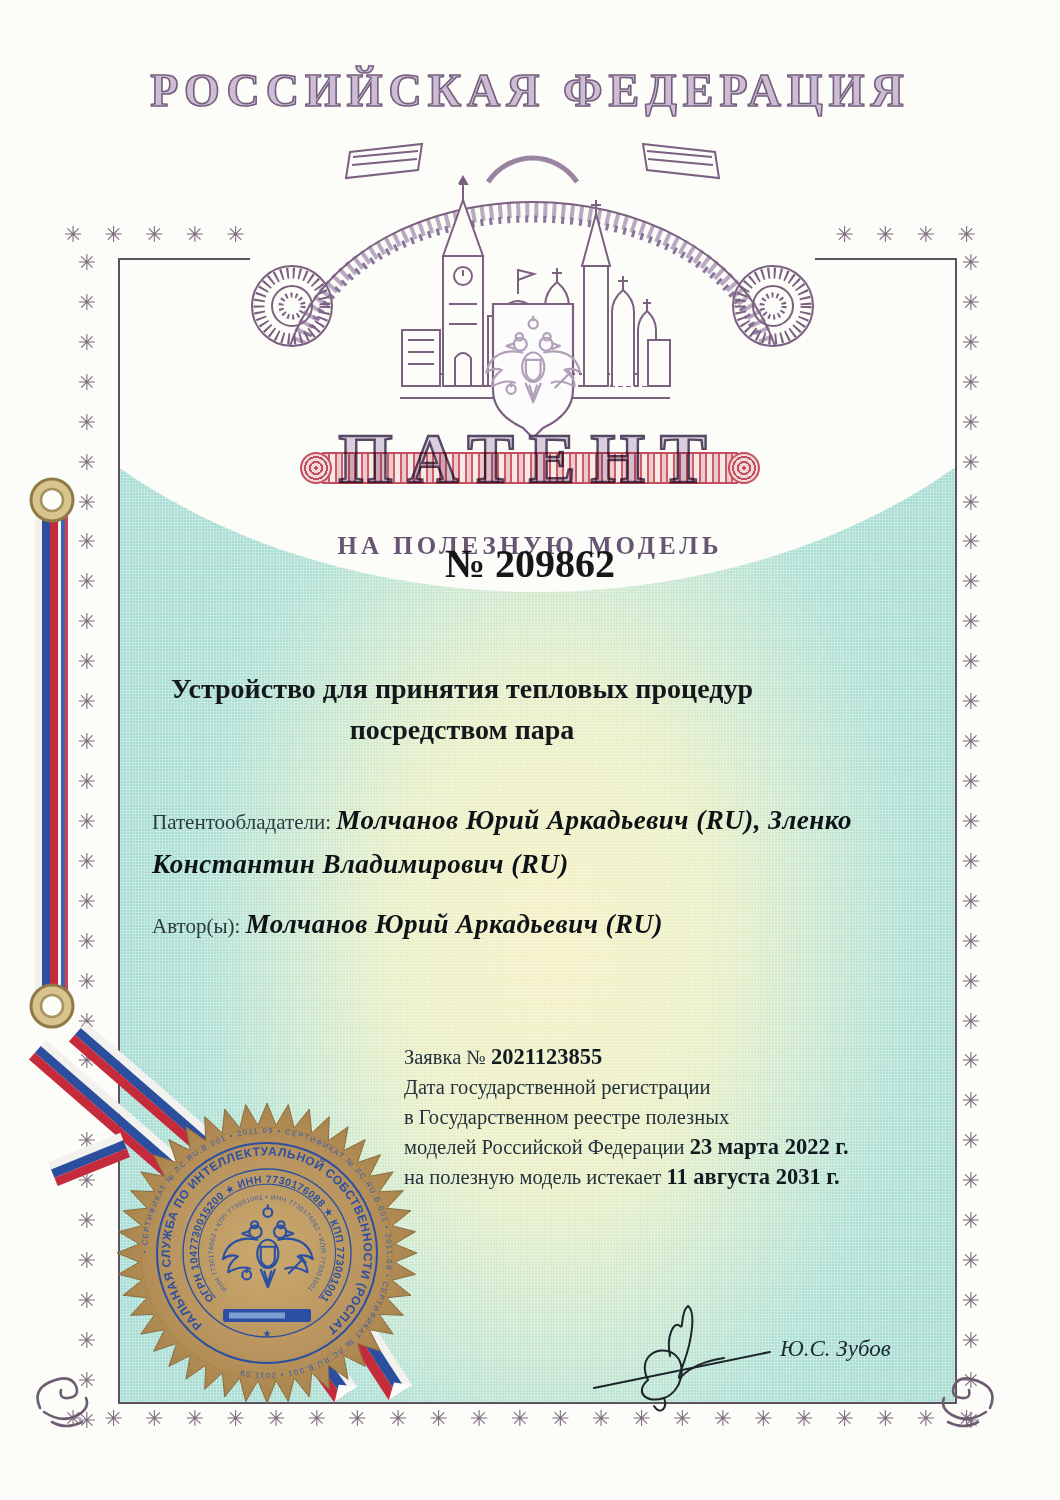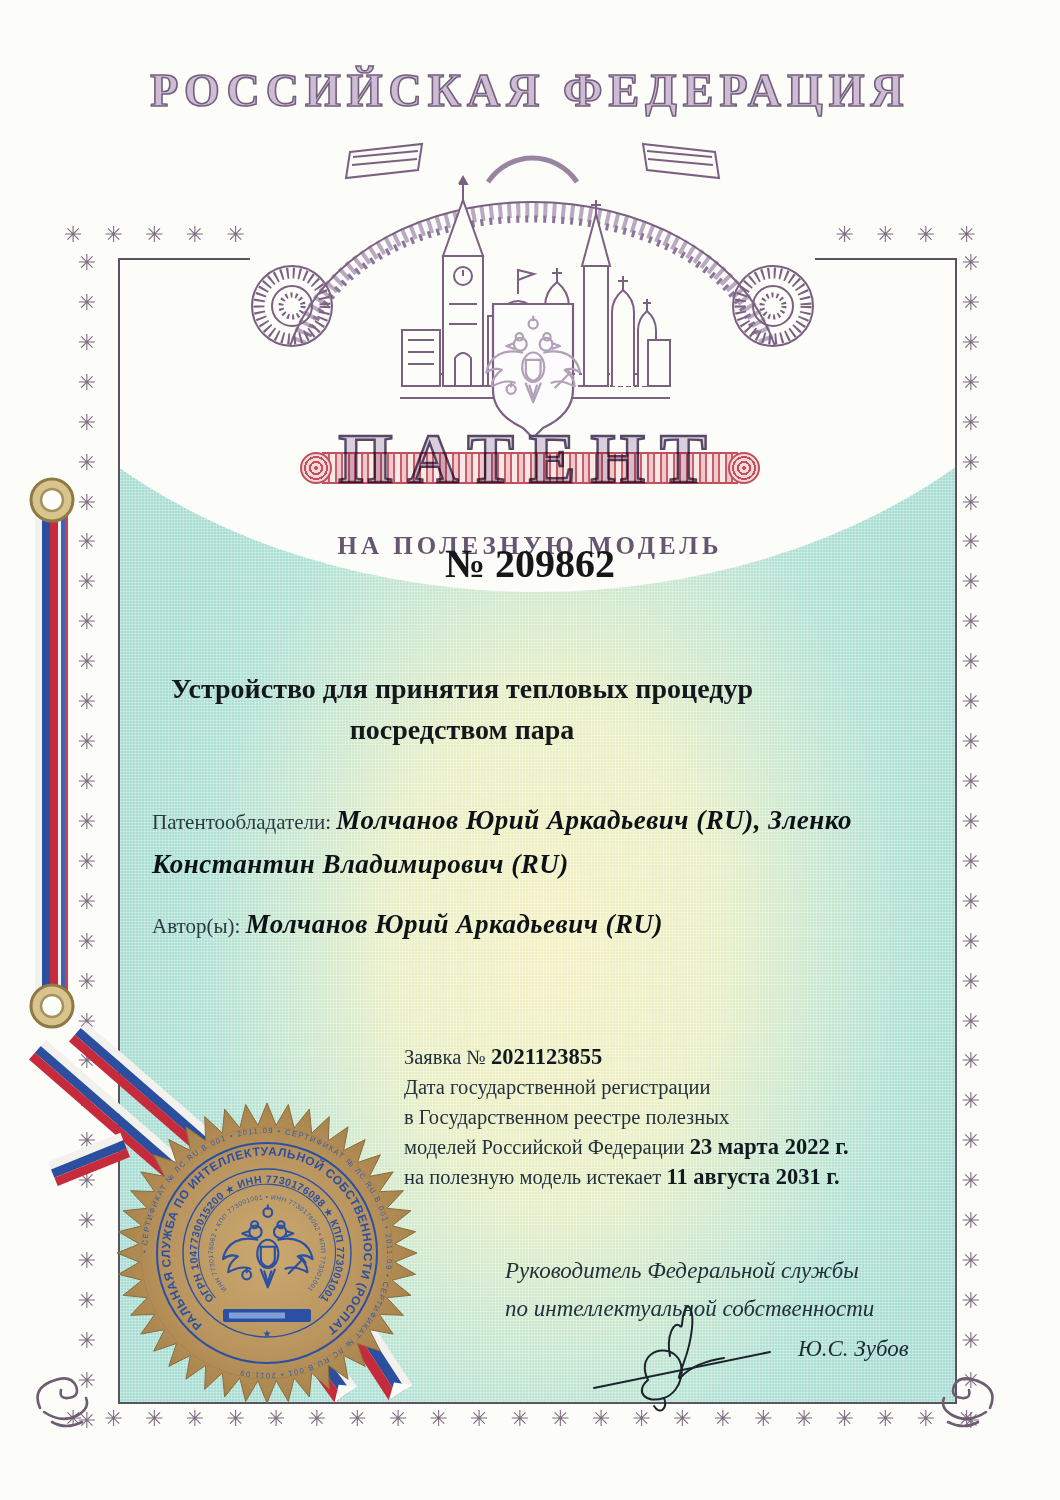--- a/index.html
+++ b/index.html
@@ -80,21 +80,21 @@
   .holders b,.authors b{font-size:27px;font-style:italic;color:#0d1217;letter-spacing:.5px;}
   .details{position:absolute;left:404px;top:1042px;width:480px;z-index:6;
     font-size:20.5px;color:#22313b;line-height:30px;}
   .details b{font-size:22.5px;color:#101a21;}
   .sig-role{
     position:absolute;left:505px;top:1252px;width:380px;z-index:6;
     font-style:italic;font-size:23px;color:#22313b;line-height:38px;
   }
   .sig-name{
     position:absolute;left:780px;top:1336px;z-index:6;
-    font-style:italic;font-size:23px;color:#1d2a33;margin-left:18px;
+    font-style:italic;font-size:23px;color:#1d2a33;
   }
   .sig-scribble{position:absolute;left:552px;top:1296px;z-index:6;}
   .overlay{position:absolute;left:0;top:0;z-index:7;pointer-events:none;}
   .seal-box{position:absolute;left:112px;top:1098px;z-index:8;}
   .flourish{position:absolute;z-index:4;}
   .fl-left{left:34px;top:1368px;}
   .fl-right{left:932px;top:1368px;transform:scaleX(-1);}
   .seal-ring-main{font-family:"Liberation Sans","DejaVu Sans",sans-serif;font-size:12px;font-weight:bold;letter-spacing:.6px;fill:#2b50a3;}
   .seal-ring-inner{font-family:"Liberation Sans","DejaVu Sans",sans-serif;font-size:10.5px;font-weight:bold;letter-spacing:.4px;fill:#2b50a3;text-decoration:underline;}
   .seal-ring-outer{font-family:"Liberation Sans","DejaVu Sans",sans-serif;font-size:7.5px;letter-spacing:1.4px;fill:#3a5cab;}
@@ -368,24 +368,20 @@
     <div>
       <span>моделей Российской Федерации</span>
       <b>23 марта 2022 г.</b>
     </div>
     <div>
       <span>на полезную модель истекает</span>
       <b>11 августа 2031 г.</b>
     </div>
   </div>
 
-  <div class="sig-role">
-    <div>Руководитель Федеральной службы</div>
-    <div>по интеллектуальной собственности</div>
-  </div>
   <svg class="sig-scribble" width="230" height="120">
     <g fill="none" stroke="#1c242b" stroke-width="2" stroke-linecap="round">
       <path d="M42,92 L218,56"></path>
       <path d="M96,84 C84,60 108,48 122,58 C136,68 130,96 112,102 C94,108 82,96 96,84 Z"></path>
       <path d="M112,102 C116,112 108,120 102,110"></path>
       <path d="M118,60 C114,40 122,24 128,30 C132,34 128,16 136,10 C144,16 140,44 132,66 C128,78 124,86 130,80 C136,74 146,66 172,62"></path>
     </g>
   </svg>
   <div class="sig-name">Ю.С. Зубов</div>
 

